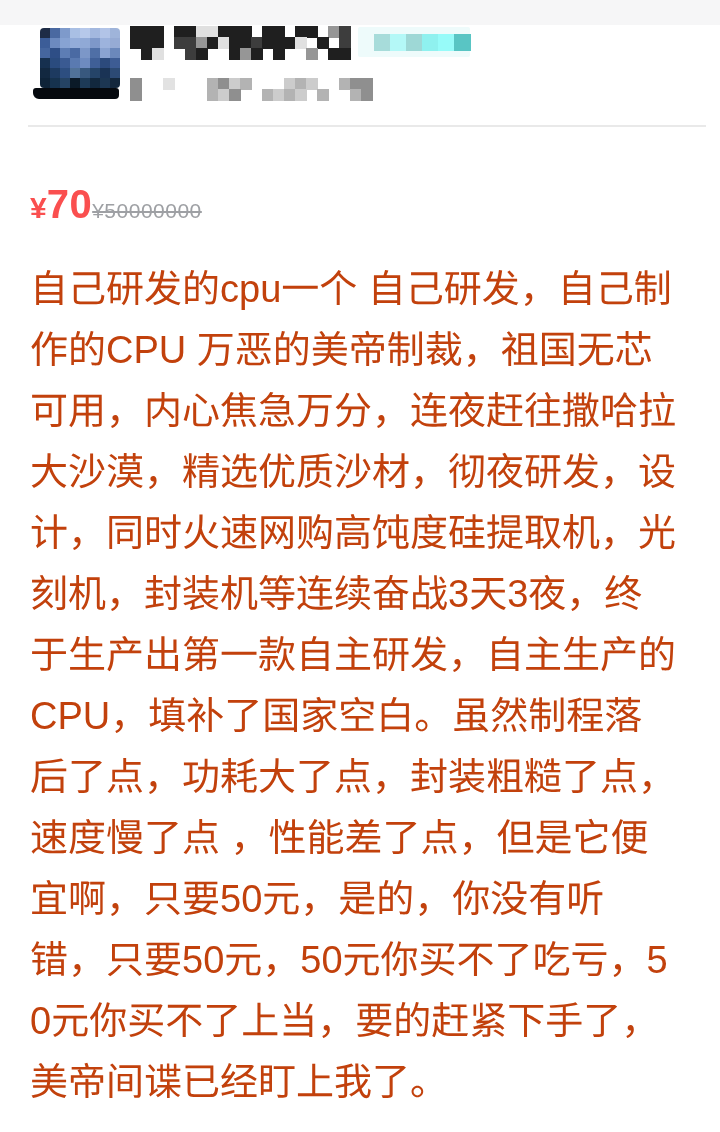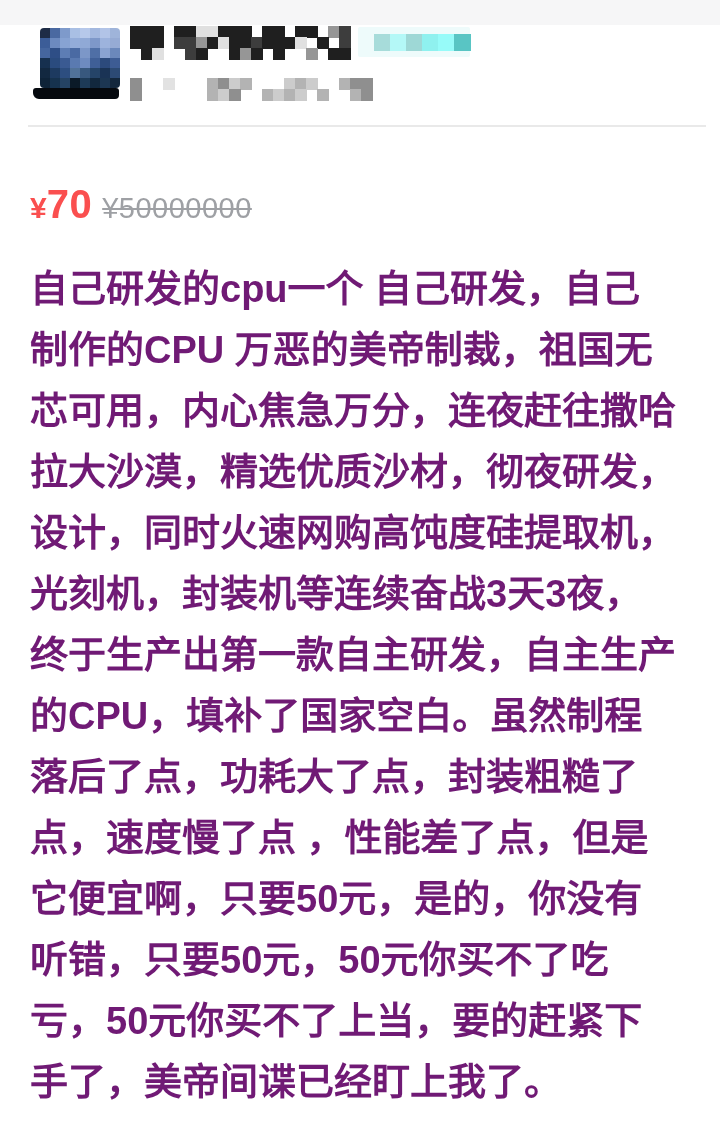--- a/index.html
+++ b/index.html
@@ -18,21 +18,21 @@
   .subtitle-mosaic{position:absolute;left:130px;top:78px;width:254px;height:22px;}
   .mosaic{display:block;}
   .mosaic, .mosaic div{pointer-events:none;}
 
   .divider{position:absolute;left:28px;top:125px;width:678px;height:2px;}
 
   
   .price-row{position:absolute;left:30px;top:184px;display:flex;align-items:baseline;}
   .yen{font-size:30px;font-weight:bold;line-height:1;}
   .amount{font-size:40px;font-weight:bold;line-height:1;letter-spacing:0.5px;}
-  .old-price{font-size:29px;margin-left:10px;text-decoration:line-through;line-height:1;letter-spacing:0.5px;}
+  .old-price{font-size:21px;text-decoration:line-through;line-height:1;letter-spacing:0.5px;}
 
   
   .description{position:absolute;left:30px;top:259px;width:648px;
     font-size:38px;line-height:61px;letter-spacing:0;
     text-align:left;word-break:break-all;white-space:pre-wrap;}
 </style>
 </head>
 <body>
 
 <div class="screen" style="background: rgb(255, 255, 255);">
@@ -177,15 +177,15 @@
   </div>
 
   <div class="divider" style="background: rgb(233, 233, 233);"></div>
 
   <div class="price-row">
     <span class="yen" style="color: rgb(250, 79, 79);">¥</span>
     <span class="amount" style="color: rgb(250, 79, 79);">70</span>
     <span class="old-price" style="color: rgb(158, 160, 164);">¥50000000</span>
   </div>
 
-  <div class="description" style="color: #701a75; font-weight: bold;">自己研发的cpu一个 自己研发，自己制作的CPU 万恶的美帝制裁，祖国无芯可用，内心焦急万分，连夜赶往撒哈拉大沙漠，精选优质沙材，彻夜研发，设计，同时火速网购高饨度硅提取机，光刻机，封装机等连续奋战3天3夜，终于生产出第一款自主研发，自主生产的CPU，填补了国家空白。虽然制程落后了点，功耗大了点，封装粗糙了点，速度慢了点 ，性能差了点，但是它便宜啊，只要50元，是的，你没有听错，只要50元，50元你买不了吃亏，50元你买不了上当，要的赶紧下手了，美帝间谍已经盯上我了。</div>
+  <div class="description" style="color: #c2410c;">自己研发的cpu一个 自己研发，自己制作的CPU 万恶的美帝制裁，祖国无芯可用，内心焦急万分，连夜赶往撒哈拉大沙漠，精选优质沙材，彻夜研发，设计，同时火速网购高饨度硅提取机，光刻机，封装机等连续奋战3天3夜，终于生产出第一款自主研发，自主生产的CPU，填补了国家空白。虽然制程落后了点，功耗大了点，封装粗糙了点，速度慢了点 ，性能差了点，但是它便宜啊，只要50元，是的，你没有听错，只要50元，50元你买不了吃亏，50元你买不了上当，要的赶紧下手了，美帝间谍已经盯上我了。</div>
 
 </div>
 
 </body></html>

